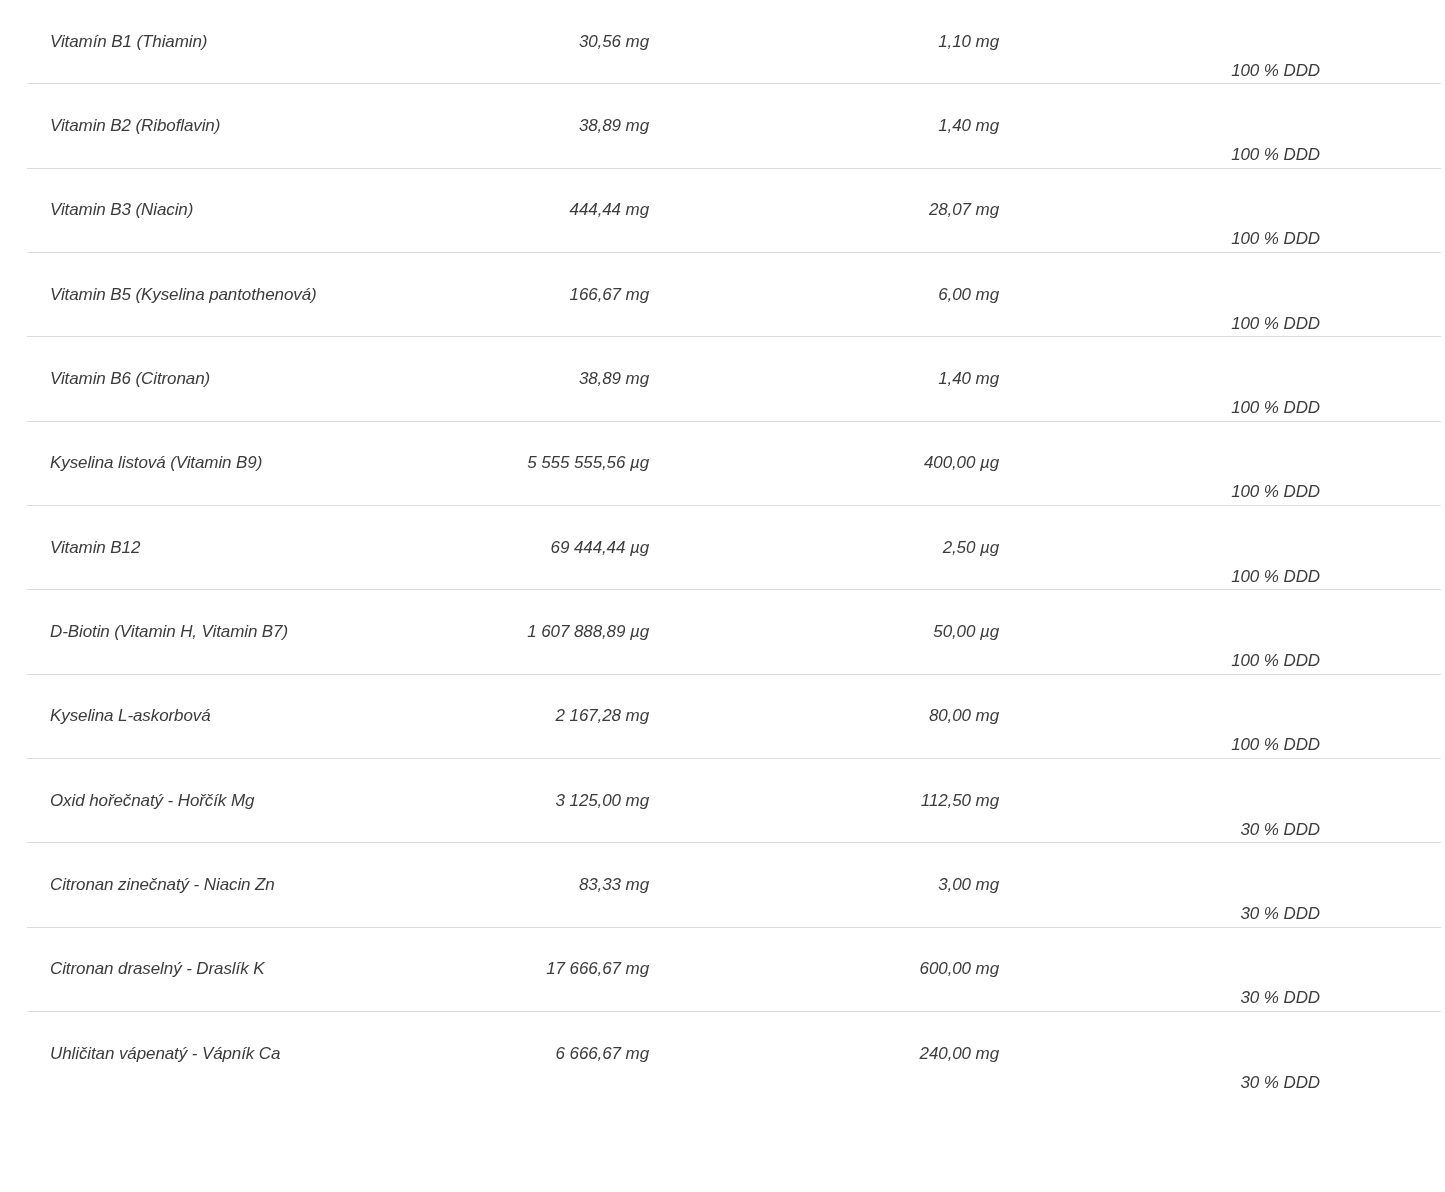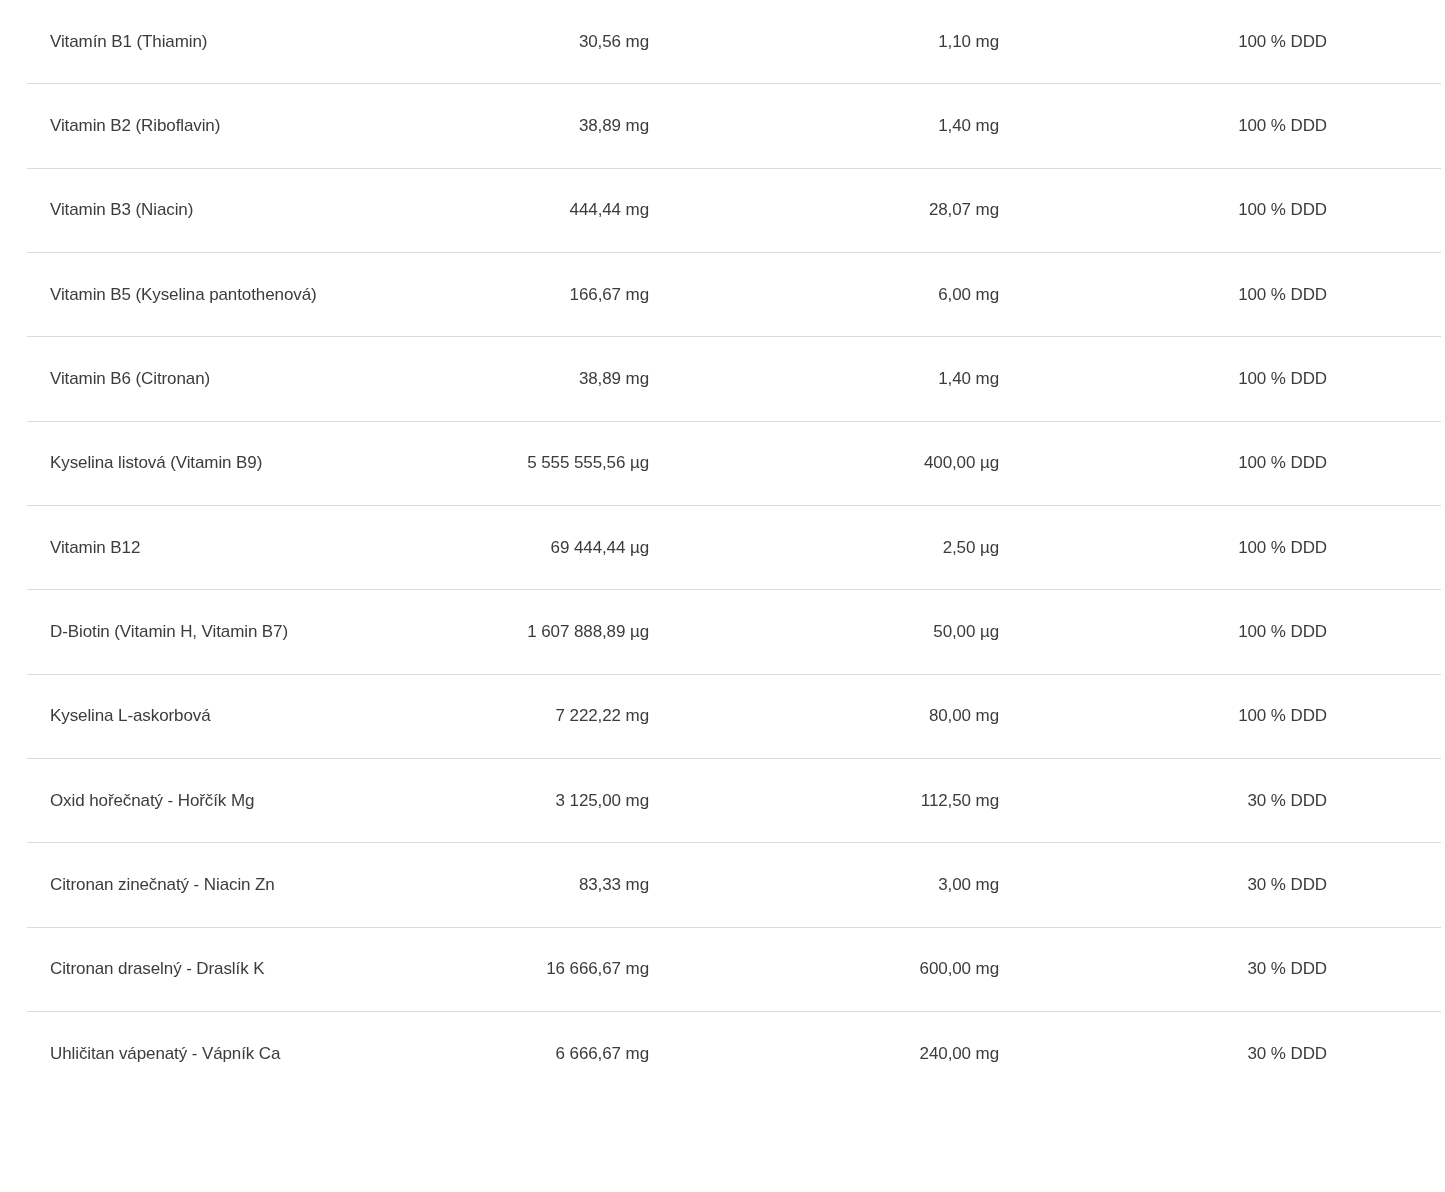--- a/index.html
+++ b/index.html
@@ -47,25 +47,26 @@
   .row:last-child { border-bottom: none; }
 
   .cell {
     position: absolute;
     top: 50%;
     transform: translateY(-50%);
     font-size: 17px;
     color: #3c3c3c;
     letter-spacing: -0.1px;
     white-space: nowrap;
+    font-style: italic;
   }
   .cell.name { left: 23px; }
   .cell.v100 { right: 792px; }
   .cell.v3t  { right: 442px; }
-  .cell.ddd  { right: 114px; }
+  .cell.ddd  { right: 121px; margin-top: 29px; }
 </style>
 </head>
 <body>
 
 <div class="table">
 
 
   <div class="row">
     <div class="cell name">Vitamín B1 (Thiamin)</div>
     <div class="cell v100">30,56 mg</div>
@@ -117,42 +118,42 @@
 
   <div class="row">
     <div class="cell name">D-Biotin (Vitamin H, Vitamin B7)</div>
     <div class="cell v100">1 607 888,89 µg</div>
     <div class="cell v3t">50,00 µg</div>
     <div class="cell ddd">100 % DDD</div>
   </div>
 
   <div class="row">
     <div class="cell name">Kyselina L-askorbová</div>
-    <div class="cell v100">7 222,22 mg</div>
+    <div class="cell v100">2 167,28 mg</div>
     <div class="cell v3t">80,00 mg</div>
     <div class="cell ddd">100 % DDD</div>
   </div>
 
   <div class="row">
     <div class="cell name">Oxid hořečnatý - Hořčík Mg</div>
     <div class="cell v100">3 125,00 mg</div>
     <div class="cell v3t">112,50 mg</div>
     <div class="cell ddd">30 % DDD</div>
   </div>
 
   <div class="row">
     <div class="cell name">Citronan zinečnatý - Niacin Zn</div>
     <div class="cell v100">83,33 mg</div>
     <div class="cell v3t">3,00 mg</div>
     <div class="cell ddd">30 % DDD</div>
   </div>
 
   <div class="row">
     <div class="cell name">Citronan draselný - Draslík K</div>
-    <div class="cell v100">16 666,67 mg</div>
+    <div class="cell v100">17 666,67 mg</div>
     <div class="cell v3t">600,00 mg</div>
     <div class="cell ddd">30 % DDD</div>
   </div>
 
   <div class="row">
     <div class="cell name">Uhličitan vápenatý - Vápník Ca</div>
     <div class="cell v100">6 666,67 mg</div>
     <div class="cell v3t">240,00 mg</div>
     <div class="cell ddd">30 % DDD</div>
   </div>

